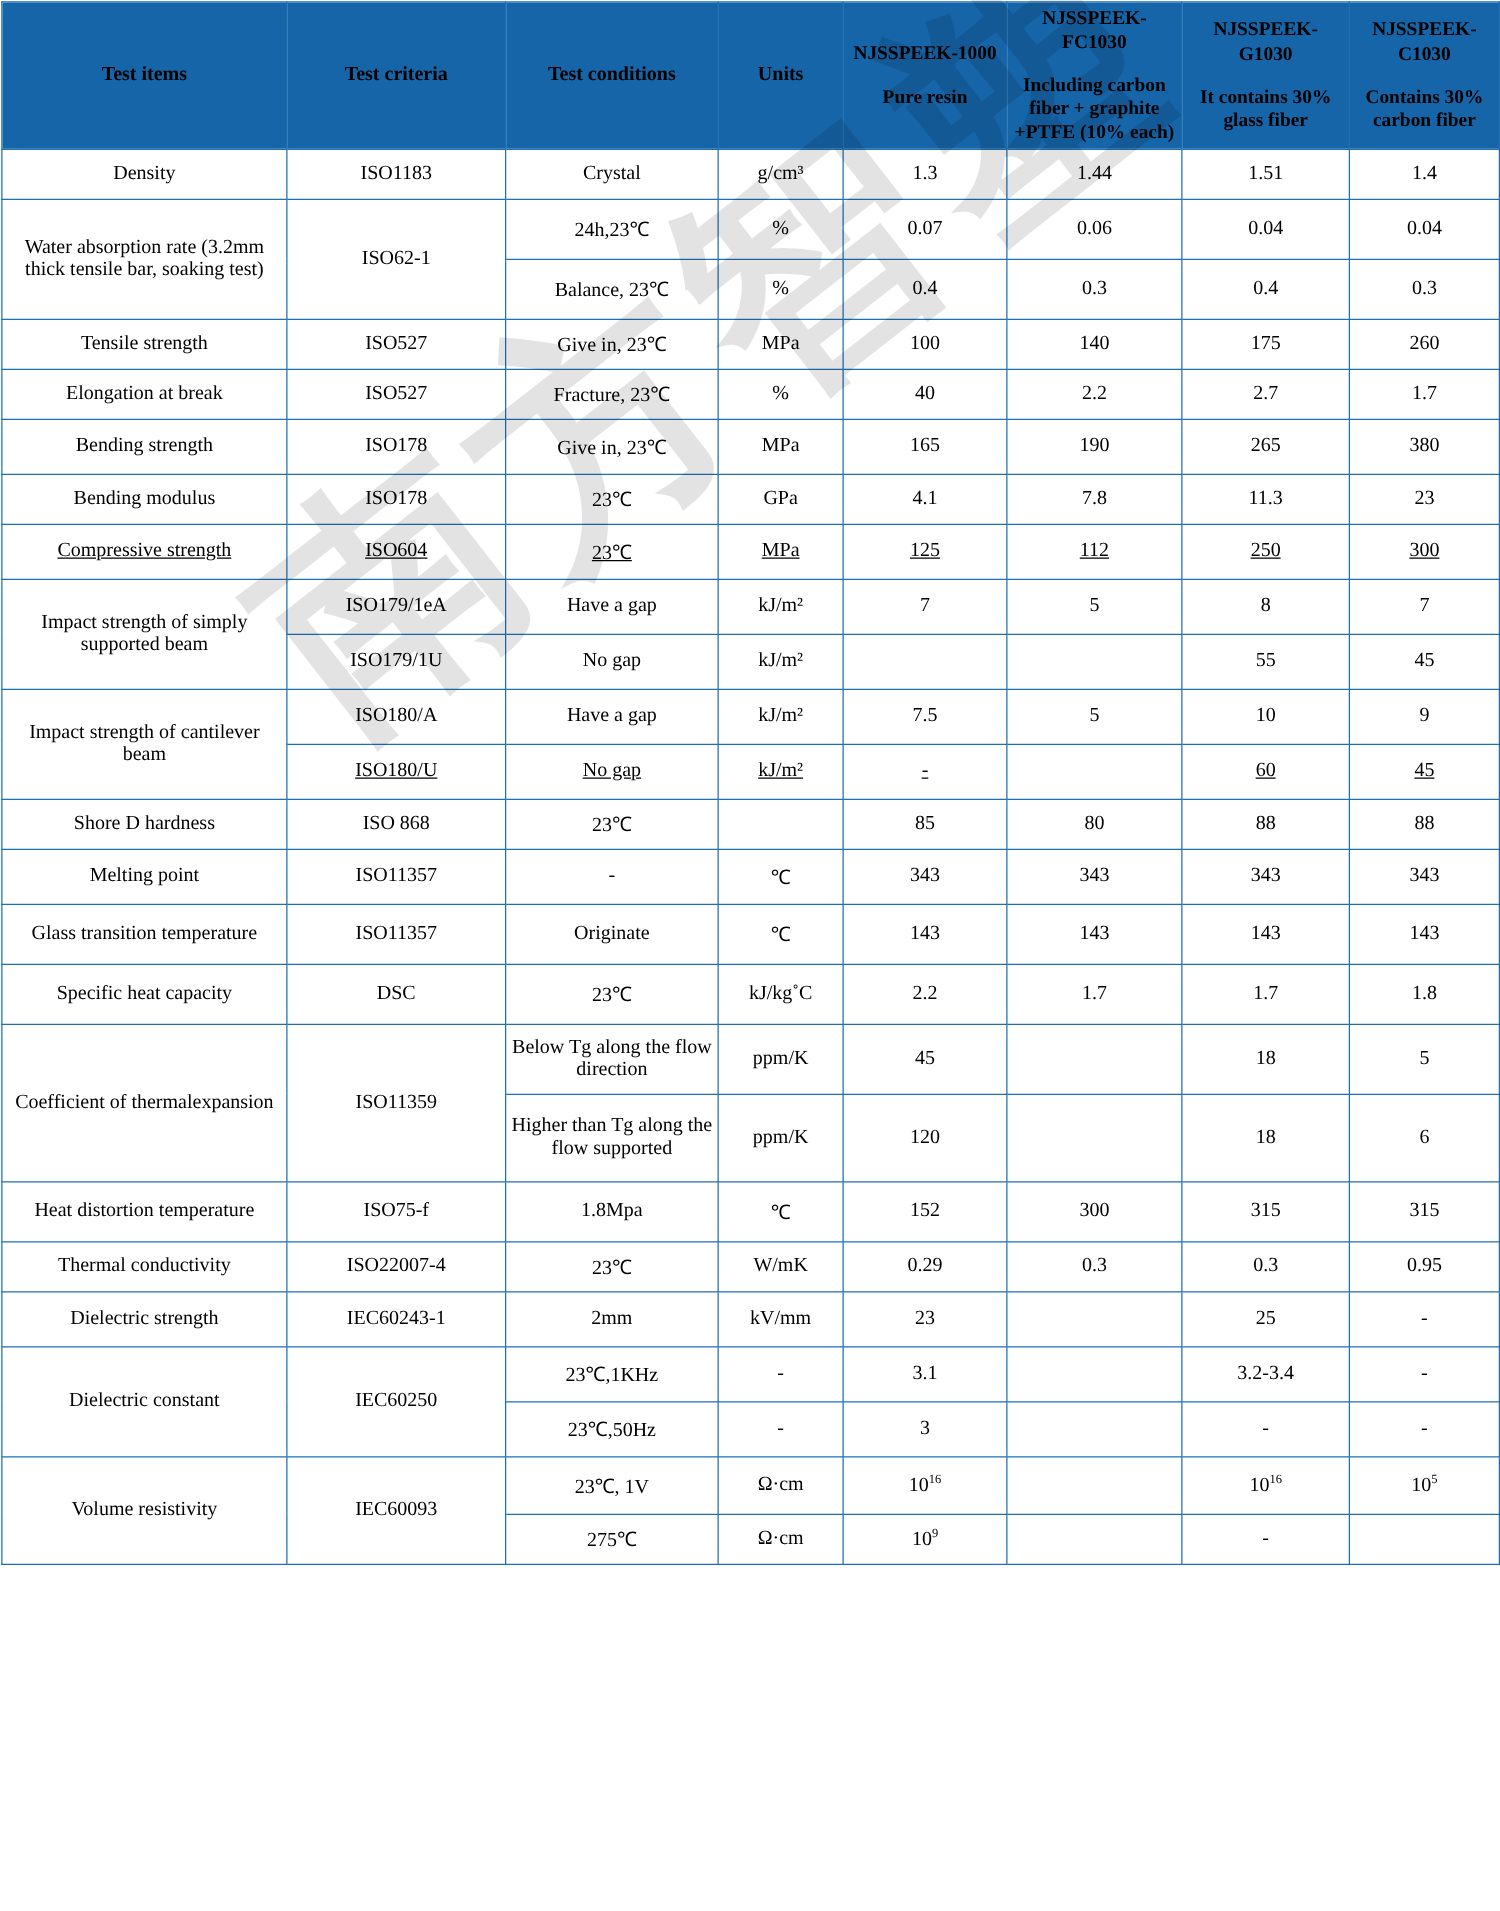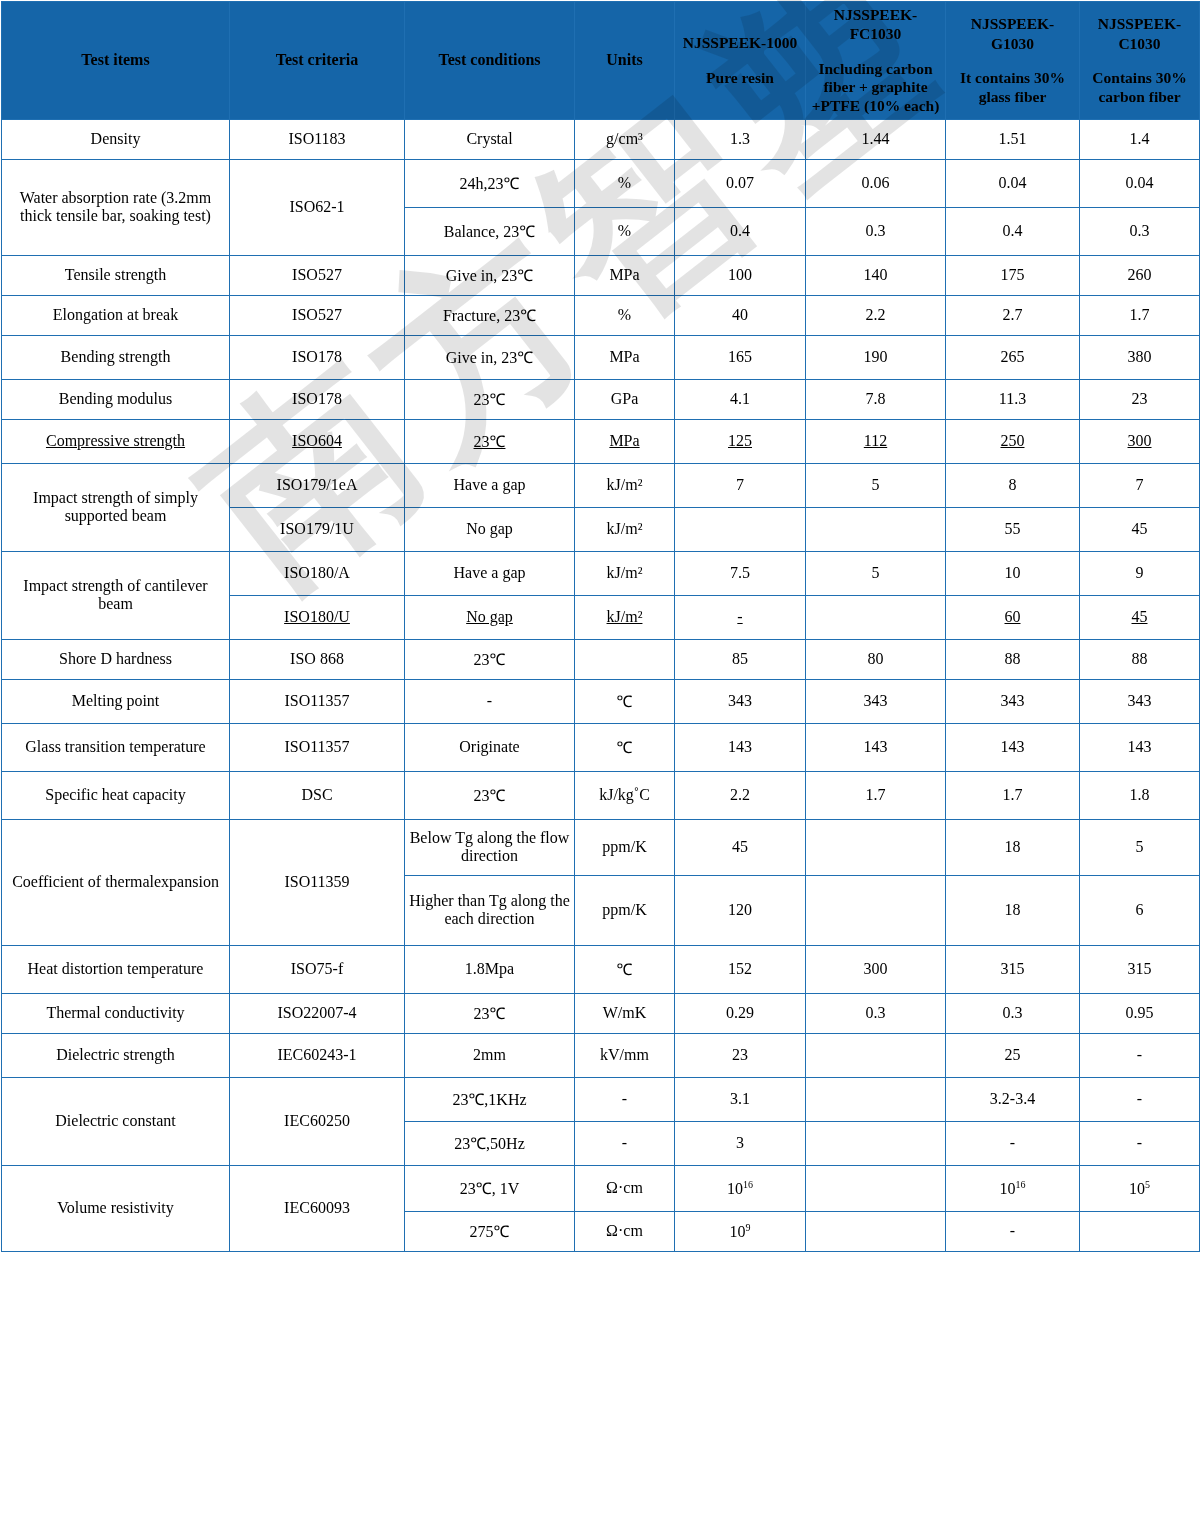--- a/index.html
+++ b/index.html
@@ -291,21 +291,21 @@
         <td class="item" rowspan="2">Coefficient of thermalexpansion</td>
         <td class="crit" rowspan="2">ISO11359</td>
         <td class="cond">Below Tg along the flow direction</td>
         <td class="unit">ppm/K</td>
         <td class="val">45</td>
         <td class="val"></td>
         <td class="val">18</td>
         <td class="val">5</td>
       </tr>
       <tr style="height: 70px;">
-        <td class="cond">Higher than Tg along the each direction</td>
+        <td class="cond">Higher than Tg along the flow supported</td>
         <td class="unit">ppm/K</td>
         <td class="val">120</td>
         <td class="val"></td>
         <td class="val">18</td>
         <td class="val">6</td>
       </tr>
       <tr style="height: 48px;">
         <td class="item" rowspan="1">Heat distortion temperature</td>
         <td class="crit" rowspan="1">ISO75-f</td>
         <td class="cond">1.8Mpa</td>

